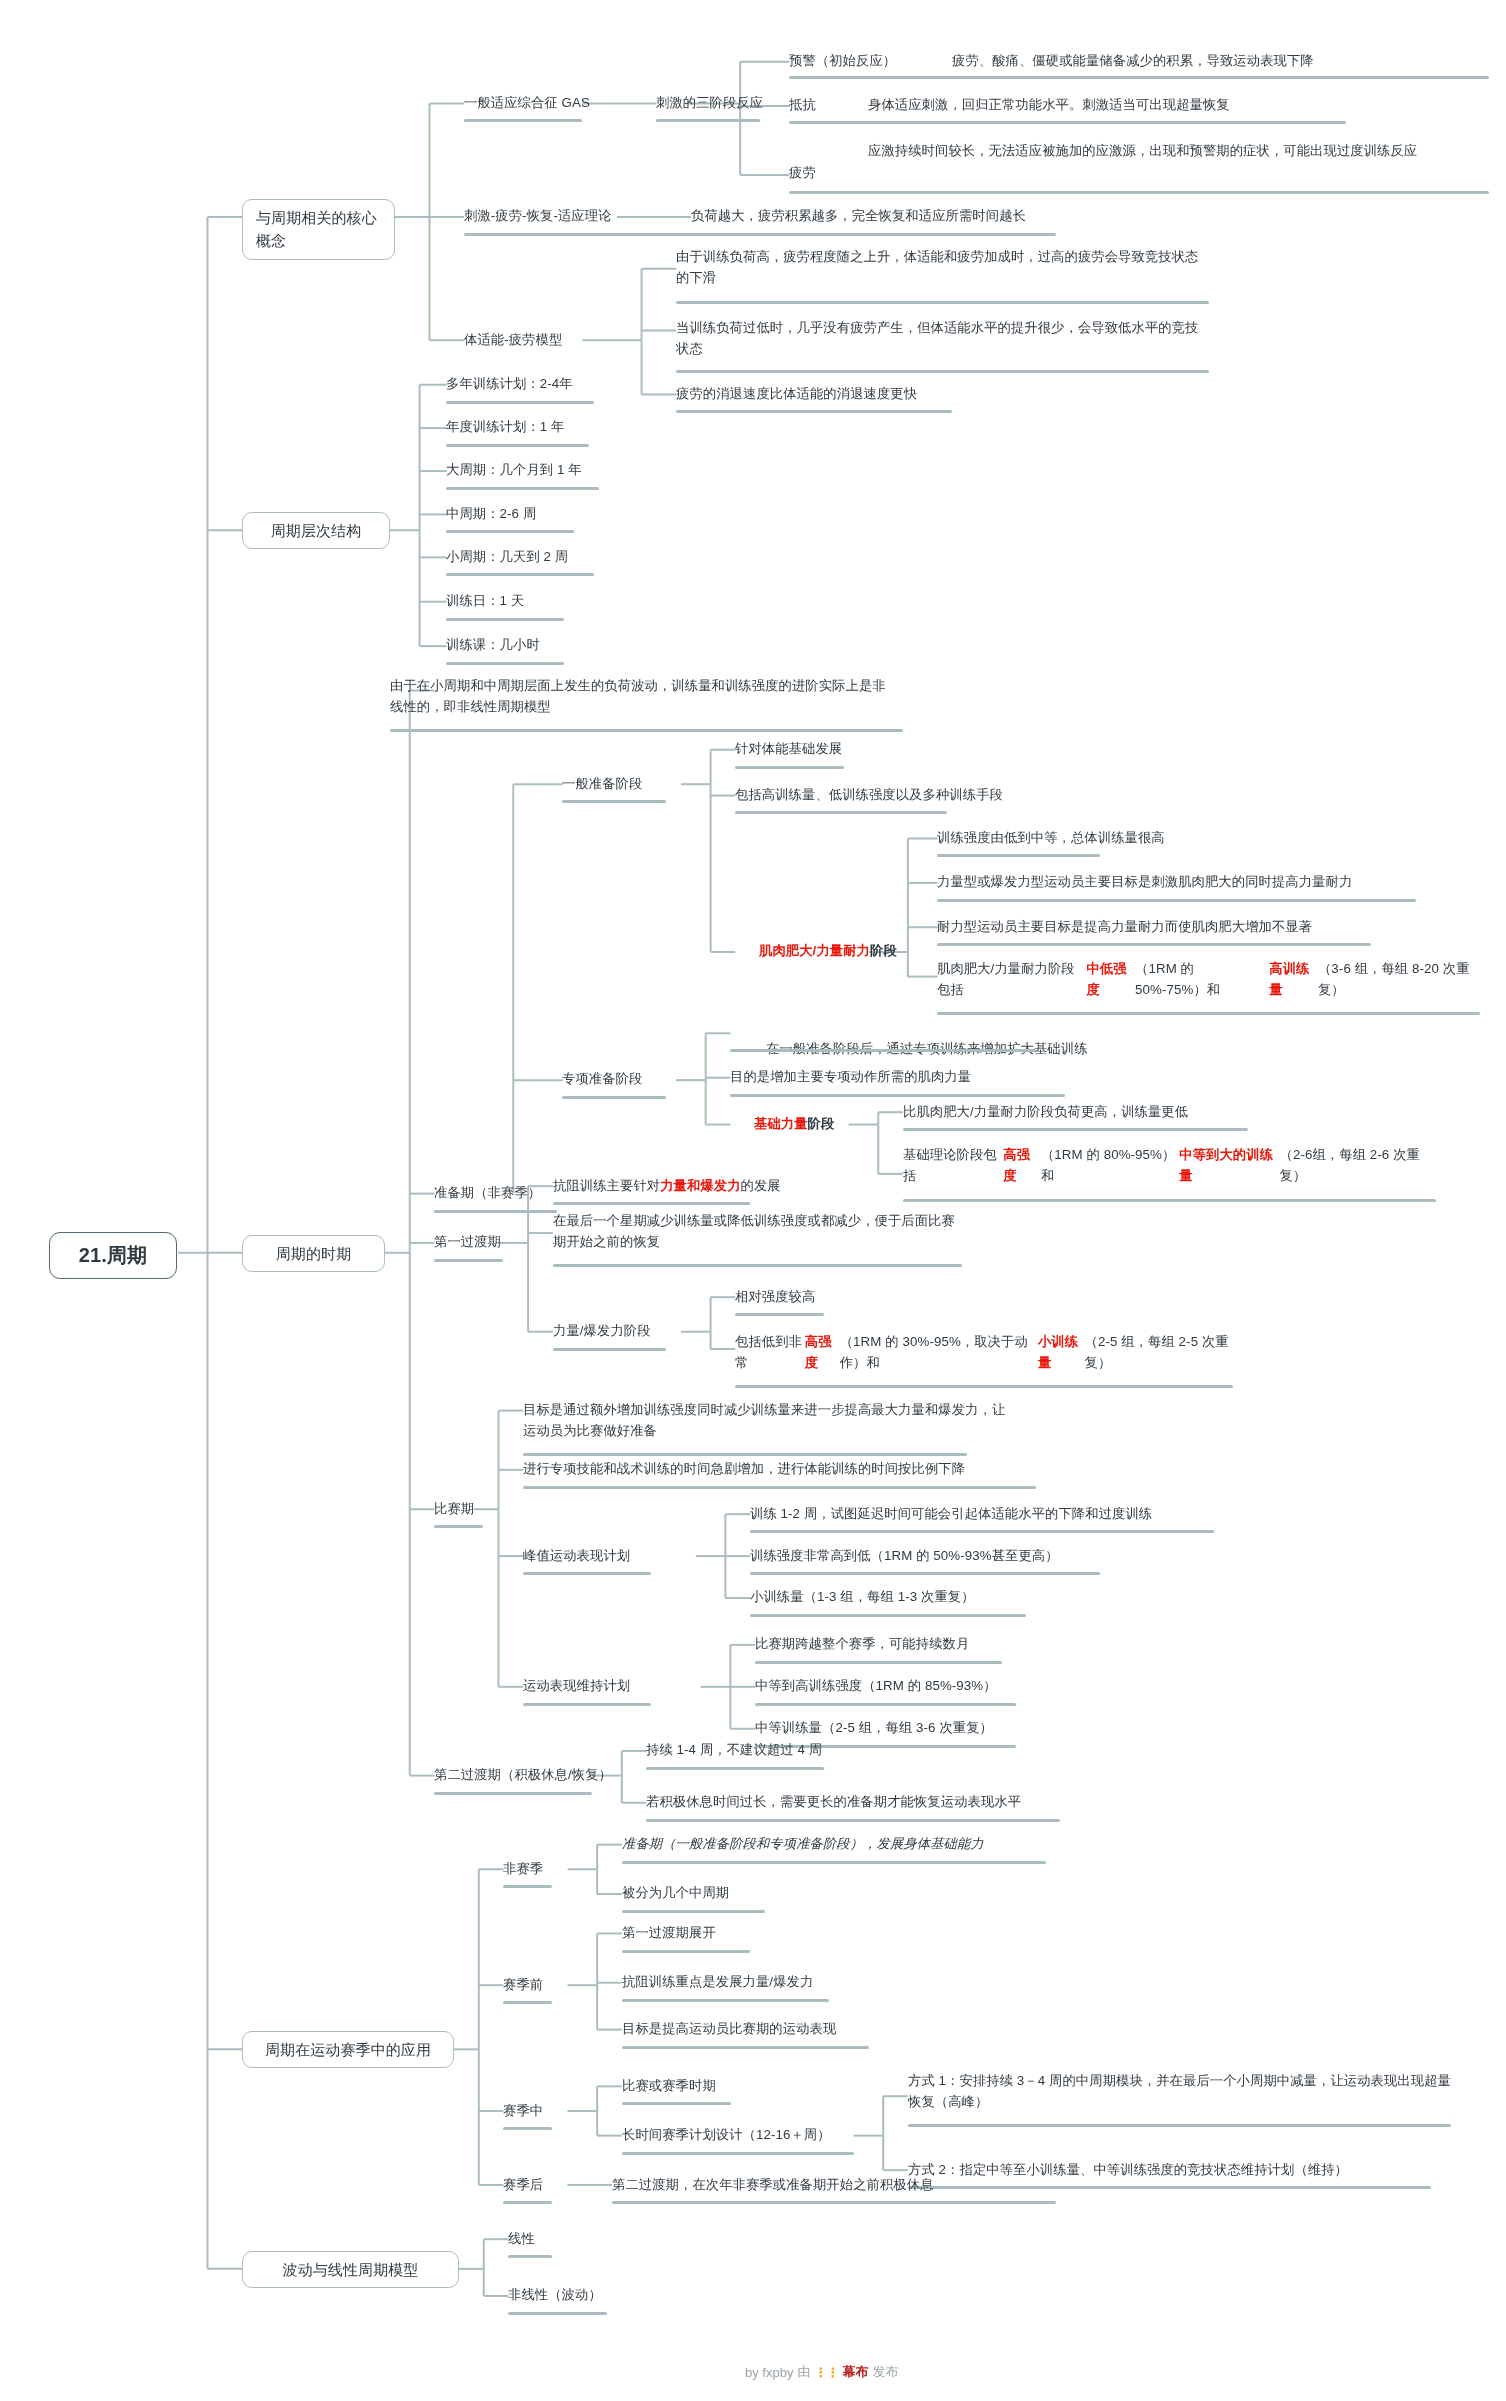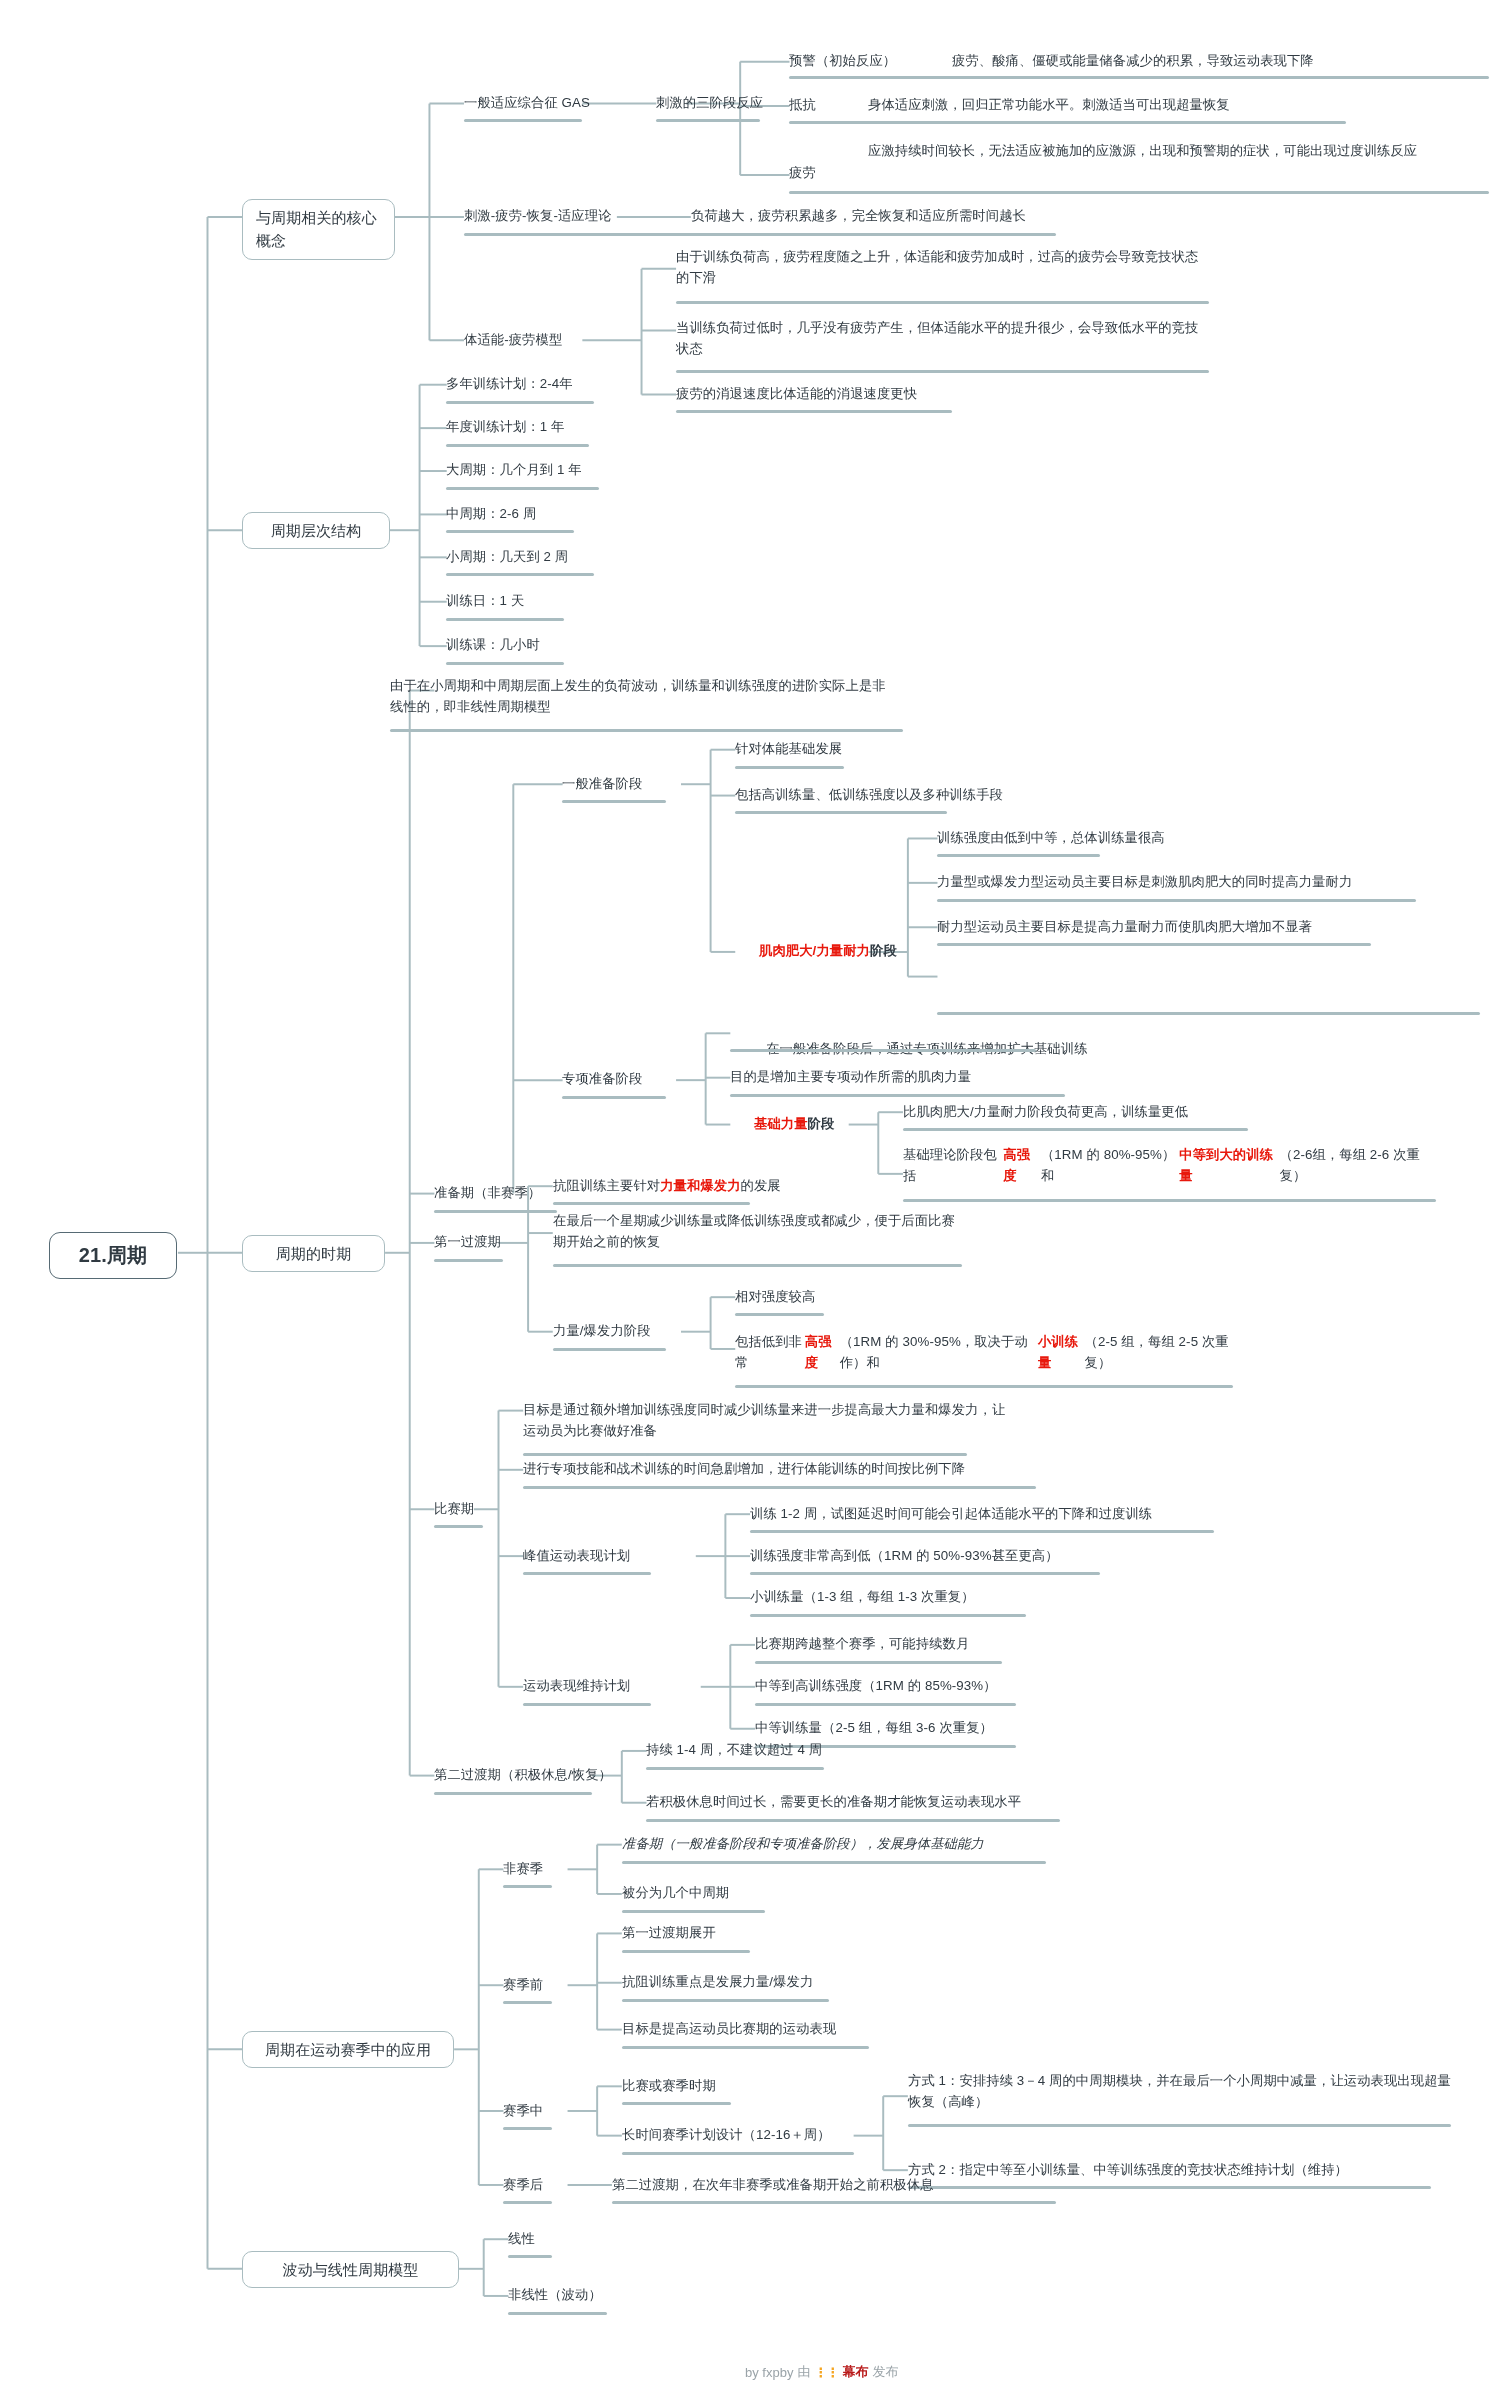--- a/index.html
+++ b/index.html
@@ -376,20 +376,23 @@
 <div class="node leaf" style="left:937px; top:872px;">
   <span class="txt">力量型或爆发力型运动员主要目标是刺激肌肉肥大的同时提高力量耐力</span>
 </div>
 <div class="underline-bar" style="left:937px; top:899px; width:479px;"></div>
 
 <div class="node leaf" style="left:937px; top:917px;">
   <span class="txt">耐力型运动员主要目标是提高力量耐力而使肌肉肥大增加不显著</span>
 </div>
 <div class="underline-bar" style="left:937px; top:943px; width:434px;"></div>
 
+<div class="node leaf" style="left:937px; top:959px; width:543px;">
+  <span class="txt">肌肉肥大/力量耐力阶段包括</span><span class="txt hl">中低强度</span><span class="txt">（1RM 的 50%-75%）和</span><span class="txt hl">高训练量</span><span class="txt">（3-6 组，每组 8-20 次重复）</span>
+</div>
 <div class="underline-bar" style="left:937px; top:1012px; width:543px;"></div>
 
 <div class="node leaf" style="left:562px; top:1069px;">
   <span class="txt">专项准备阶段</span>
 </div>
 <div class="underline-bar" style="left:562px; top:1096px; width:104px;"></div>
 
 <div class="node leaf" style="left:730px; top:1039px;margin-left:36px;">
   <span class="txt">在一般准备阶段后，通过专项训练来增加扩大基础训练</span>
 </div>

